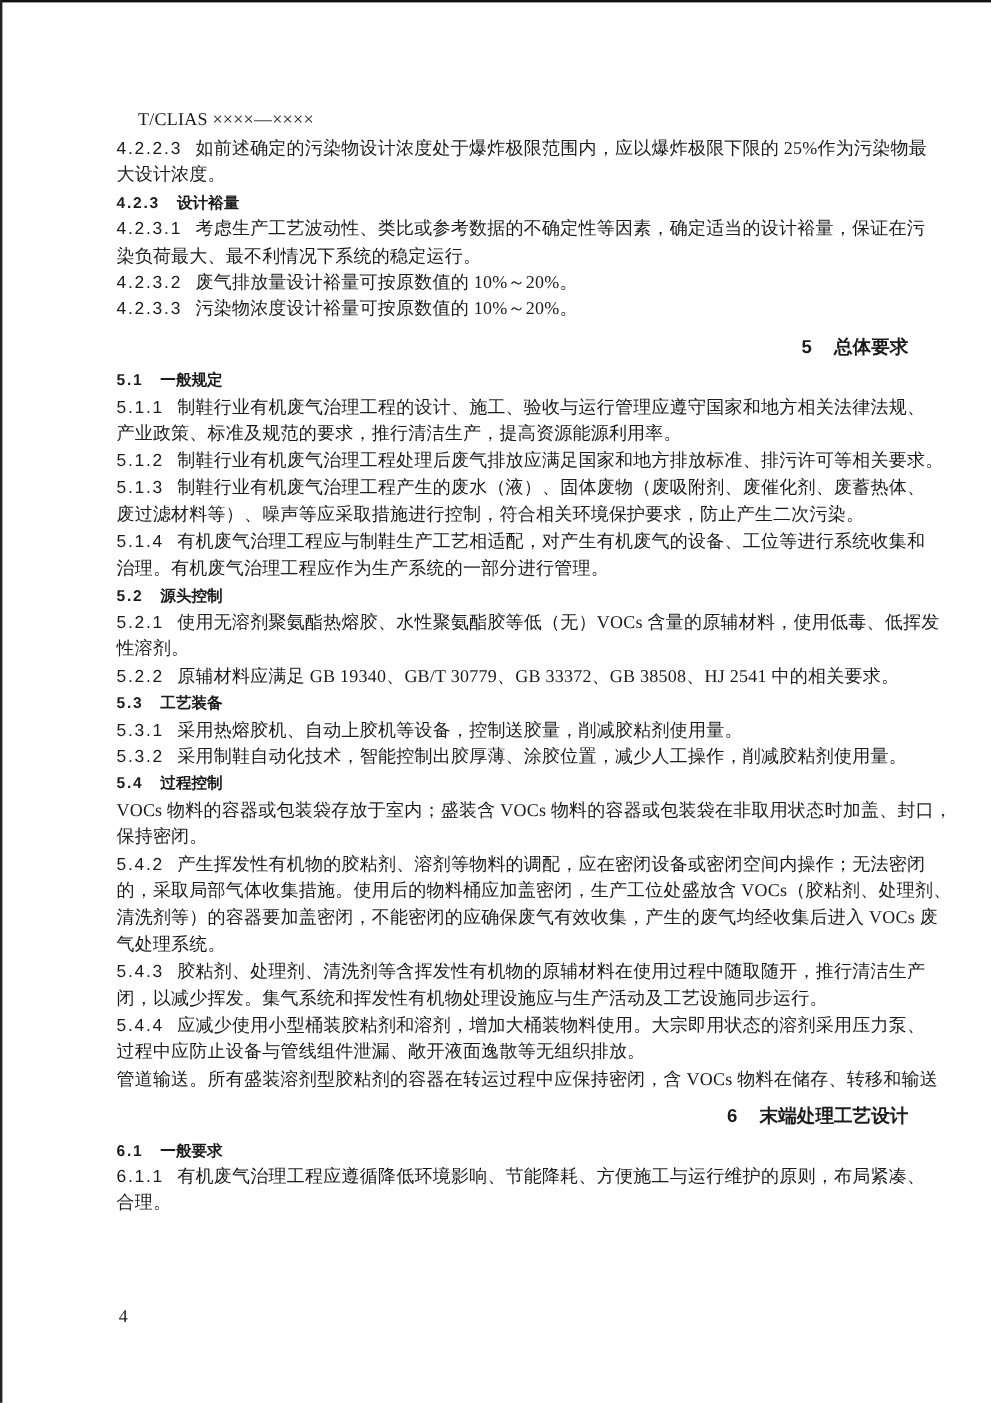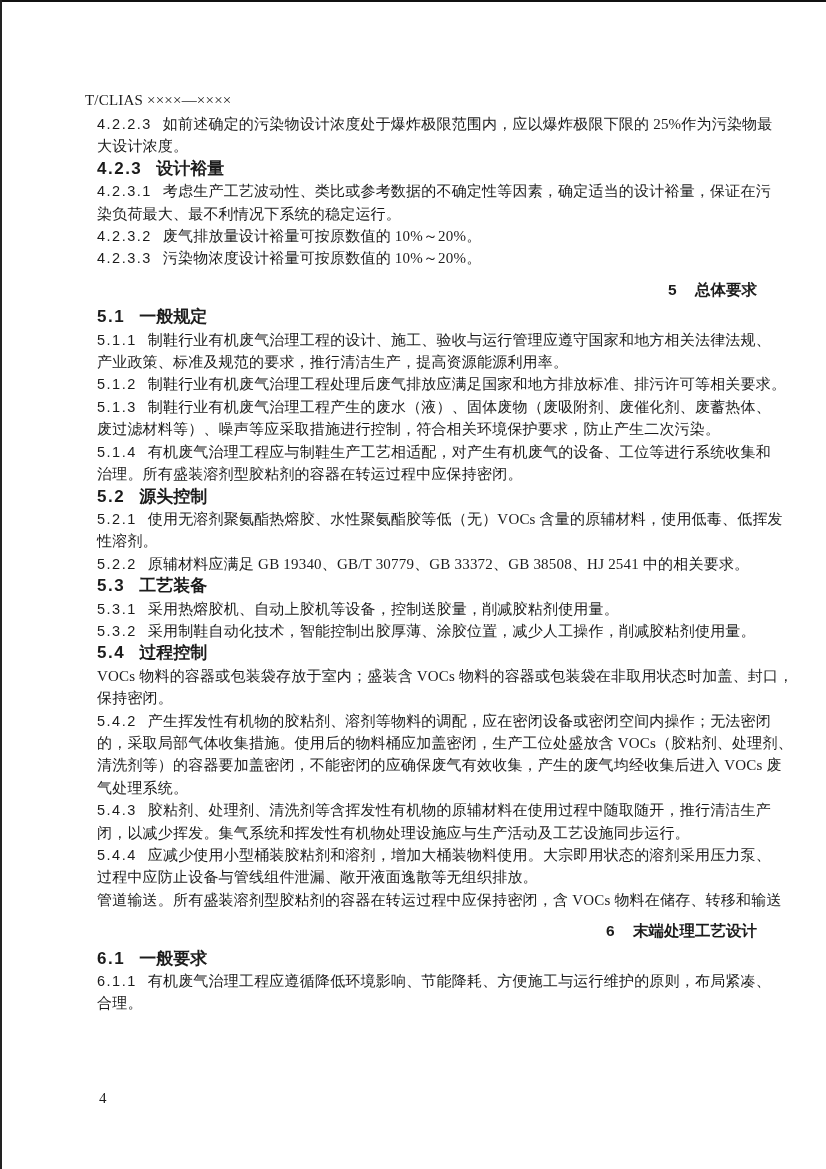--- a/index.html
+++ b/index.html
@@ -10,21 +10,21 @@
     overflow: hidden;
     font-family: "Liberation Serif", "DejaVu Serif", serif;
     color: #1c1c1c;
   }
   
   .scan-edge-top  { position:absolute; top:0; left:0; width:826px; height:2px; background:#111; }
   .scan-edge-left { position:absolute; top:0; left:0; width:2px; height:1169px; background:#222; }
 
   .doc-header {
     position: absolute;
-    top: 92px; left: 85px;
+    top: 92px; left: 115px;
     font-size: 15px;
     letter-spacing: 0.2px;
   }
 
   .doc-body {
     position: absolute;
     top: 113px; left: 97px;
     width: 660px;
     font-size: 15px;
   }
@@ -43,21 +43,21 @@
   }
   .heading {
     font-family: "Liberation Sans", "DejaVu Sans", sans-serif;
     font-weight: bold;
     line-height: 22.4px;
     white-space: pre;
   }
   .heading .num { letter-spacing: 1.5px; margin-right: 14px; font-weight: bold; }
   .heading.h1 { margin: 9px 0 5px 0; font-size: 15.5px; text-align: right; }
   .heading.h1 .num { margin-right: 17px; }
-  .heading.h2 { font-size: 17px; }
+  .heading.h2 { font-size: 13px; }
 
   .doc-footer {
     position: absolute;
     top: 1090px; left: 99px;
     font-size: 15px;
   }
 </style>
 </head>
 <body>
 
@@ -90,21 +90,21 @@
     </div>
     <div class="clause">
       <div class="line"><span class="cnum">5.1.2</span><span>制鞋行业有机废气治理工程处理后废气排放应满足国家和地方排放标准、排污许可等相关要求。</span></div>
     </div>
     <div class="clause">
       <div class="line"><span class="cnum">5.1.3</span><span>制鞋行业有机废气治理工程产生的废水（液）、固体废物（废吸附剂、废催化剂、废蓄热体、</span></div>
       <div class="line"><span>废过滤材料等）、噪声等应采取措施进行控制，符合相关环境保护要求，防止产生二次污染。</span></div>
     </div>
     <div class="clause">
       <div class="line"><span class="cnum">5.1.4</span><span>有机废气治理工程应与制鞋生产工艺相适配，对产生有机废气的设备、工位等进行系统收集和</span></div>
-      <div class="line"><span>治理。所有盛装溶剂型胶粘剂的容器在转运过程中应保持密闭。</span></div>
+      <div class="line"><span>治理。有机废气治理工程应作为生产系统的一部分进行管理。</span></div>
     </div>
     <div class="heading h2"><span class="num">5.2</span><span>源头控制</span></div>
     <div class="clause">
       <div class="line"><span class="cnum">5.2.1</span><span>使用无溶剂聚氨酯热熔胶、水性聚氨酯胶等低（无）VOCs 含量的原辅材料，使用低毒、低挥发</span></div>
       <div class="line"><span>性溶剂。</span></div>
     </div>
     <div class="clause">
       <div class="line"><span class="cnum">5.2.2</span><span>原辅材料应满足 GB 19340、GB/T 30779、GB 33372、GB 38508、HJ 2541 中的相关要求。</span></div>
     </div>
     <div class="heading h2"><span class="num">5.3</span><span>工艺装备</span></div>

